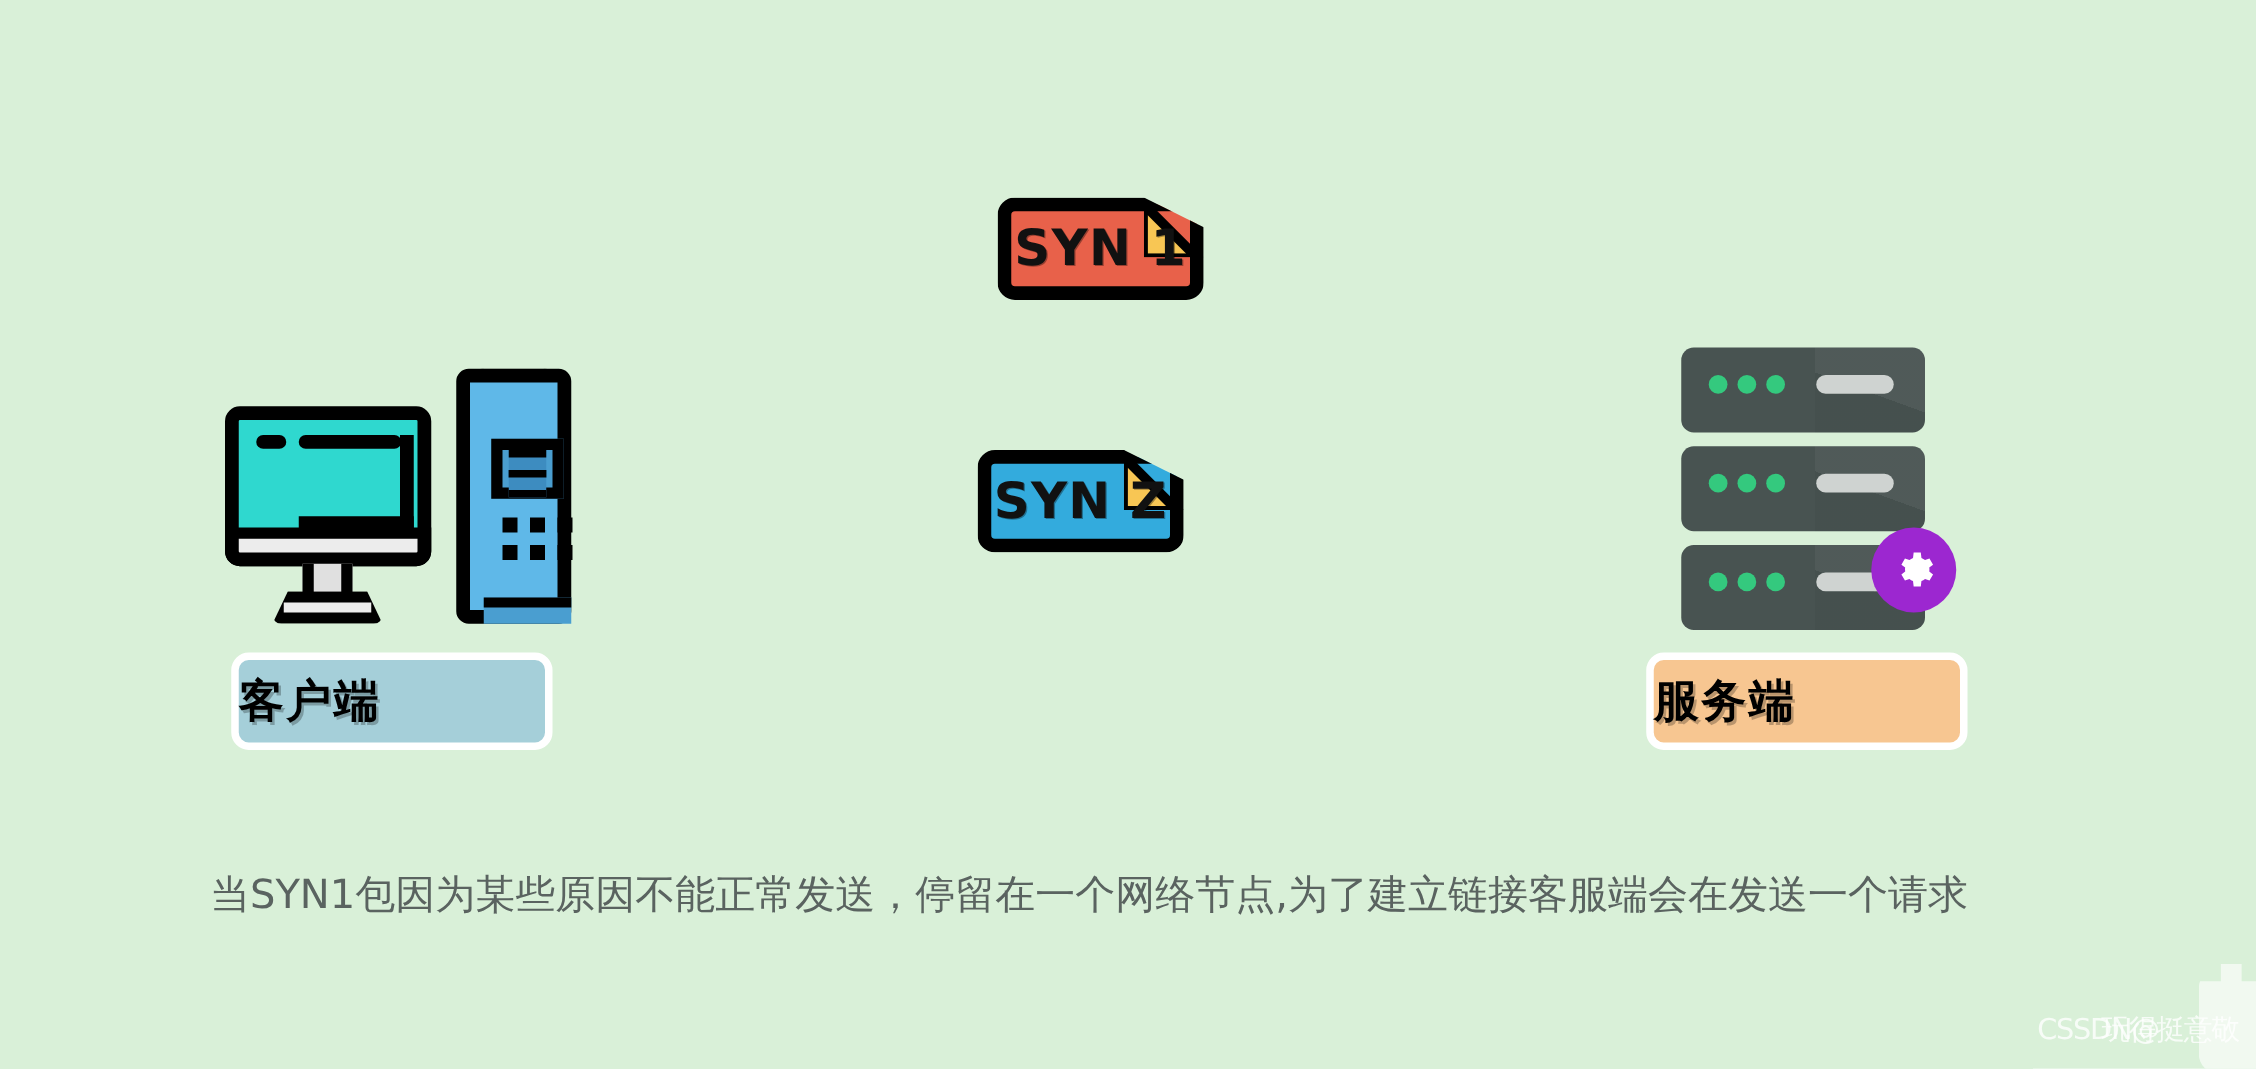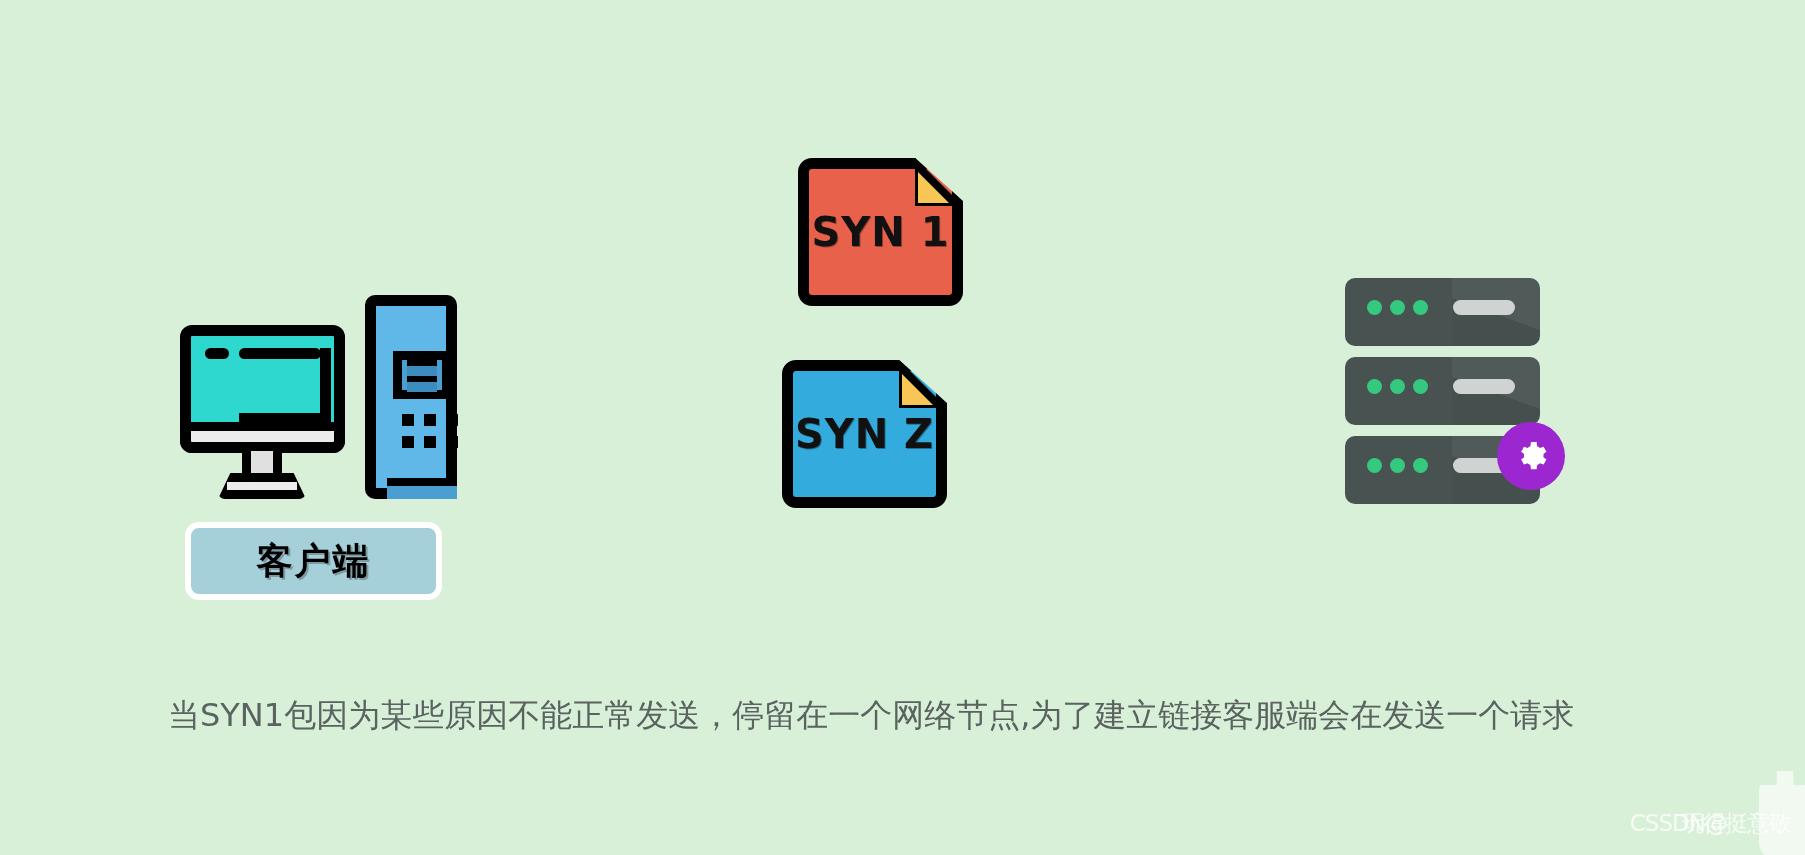--- a/index.html
+++ b/index.html
@@ -159,21 +159,21 @@
     height: 21px;
     background: #4a9ed0;
     border-top: 8px solid #000000;
     box-sizing: border-box;
   }
 
   
   .packet {
     position: absolute;
     width: 165px;
-    height: 148px;
+    height: 82px;
   }
   .packet-shape {
     position: absolute;
     inset: 0;
     border: 11px solid #000000;
     border-radius: 14px;
     box-sizing: border-box;
     clip-path: polygon(0 0, 71% 0, 100% 29%, 100% 100%, 0 100%);
   }
   .packet-corner-outline {
@@ -277,21 +277,21 @@
     align-items: center;
     justify-content: center;
   }
   #gear-badge svg { display: block; }
 
   
   .pill {
     position: absolute;
     display: flex;
     align-items: center;
-    justify-content: center;
+    justify-content: flex-start;
     border: 6px solid #ffffff;
     border-radius: 14px;
     box-sizing: border-box;
     font-family: "DejaVu Sans", sans-serif;
     font-size: 36px;
     font-weight: 700;
     color: #000000;
     letter-spacing: 2px;
     text-shadow: 2px 2px 0 rgba(0,0,0,0.25);
   }
@@ -417,20 +417,23 @@
   <div id="gear-badge">
     <svg width="42" height="42" viewBox="0 0 24 24" aria-hidden="true">
       <path fill="#ffffff" d="M12 8.2a3.8 3.8 0 1 0 0 7.6 3.8 3.8 0 0 0 0-7.6zm0 5.6a1.8 1.8 0 1 1 0-3.6 1.8 1.8 0 0 1 0 3.6z"></path>
       <path fill="#ffffff" d="M20.3 13.1c.05-.36.08-.73.08-1.1s-.03-.74-.08-1.1l2.02-1.5-1.9-3.3-2.38.86c-.57-.47-1.21-.85-1.9-1.12L15.8 3h-3.8l-.34 2.84c-.69.27-1.33.65-1.9 1.12l-2.38-.86-1.9 3.3 2.02 1.5c-.05.36-.08.73-.08 1.1s.3.74.08 1.1l-2.02 1.5 1.9 3.3 2.38-.86c.57.47 1.21.85 1.9 1.12L12 21h3.8l.34-2.84c.69-.27 1.33-.65 1.9-1.12l2.38.86 1.9-3.3-2.02-1.5z" transform="scale(0.86) translate(1.9 1.7)"></path>
     </svg>
   </div>
 
   <div class="pill" id="label-client">
     <span>客户端</span>
   </div>
+  <div class="pill" id="label-server">
+    <span>服务端</span>
+  </div>
 
   <div id="caption">当SYN1包因为某些原因不能正常发送，停留在一个网络节点,为了建立链接客服端会在发送一个请求</div>
 
   <div id="watermark-logo"></div>
   <div id="watermark-text">
     <span>CSSDN@</span><span class="wm-overlap">玩得挺意敬</span>
   </div>
 
 </div>
 

